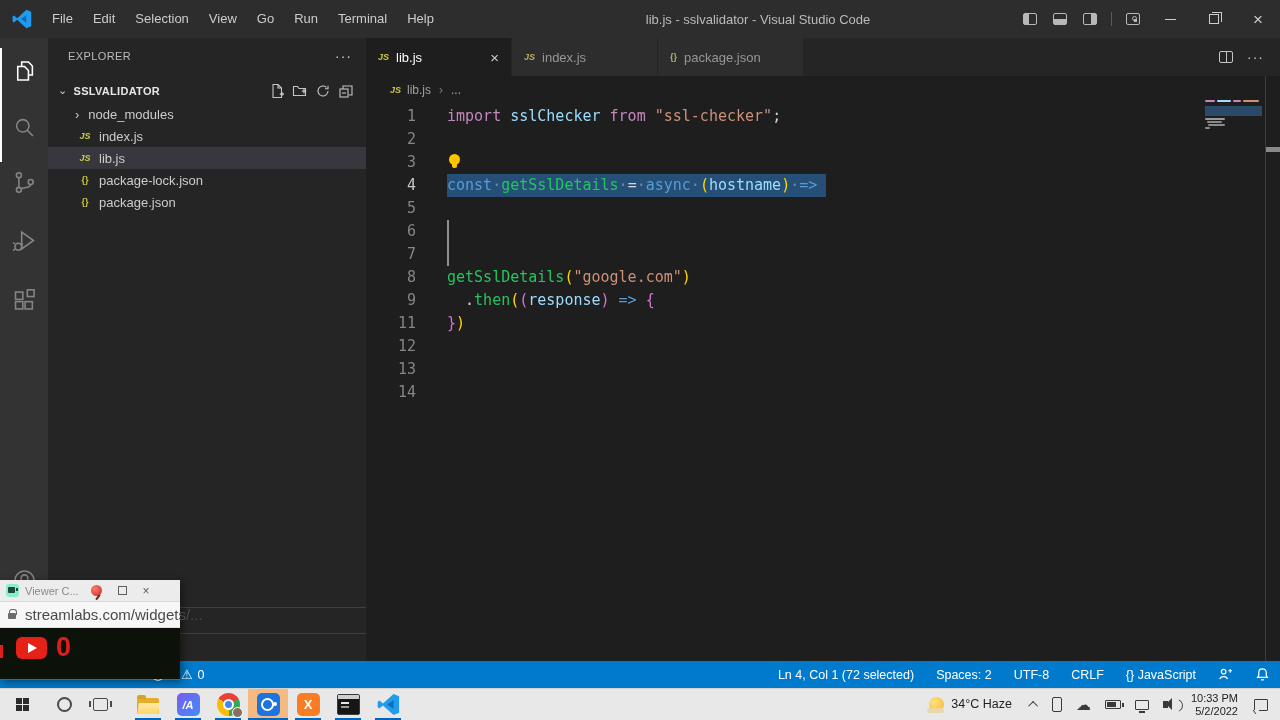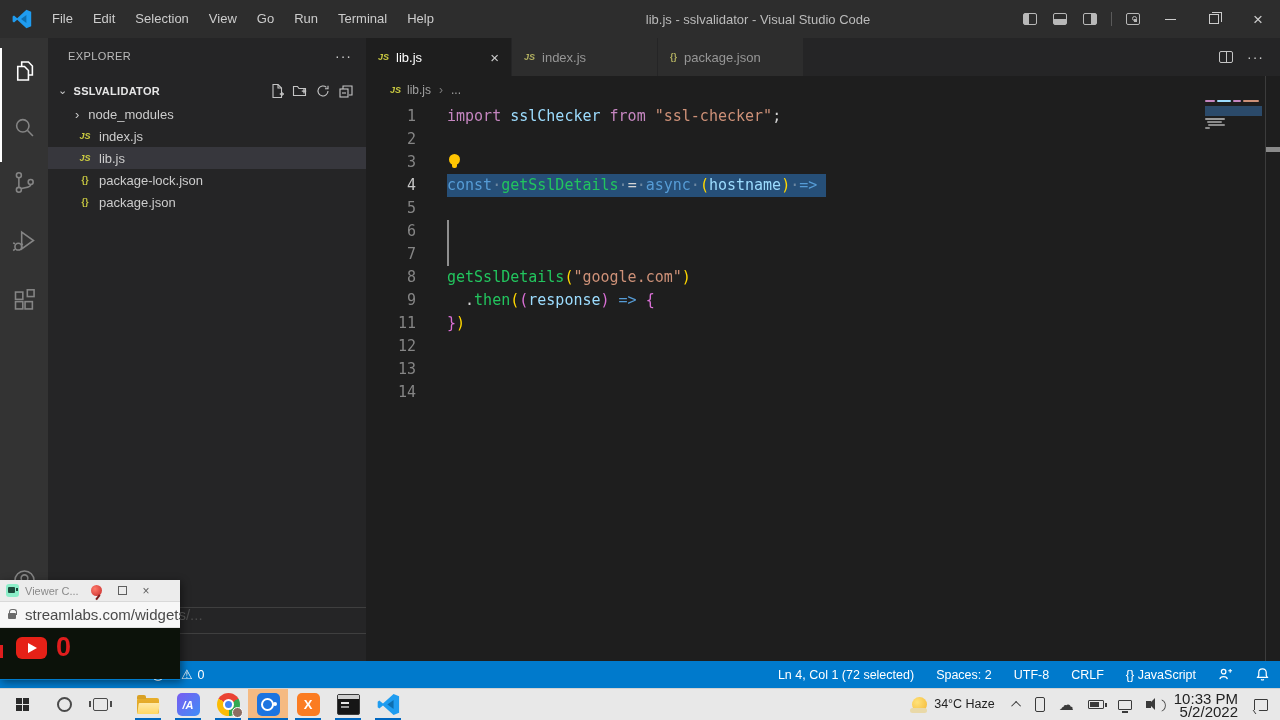--- a/index.html
+++ b/index.html
@@ -167,21 +167,21 @@
   .phone-ic{width:10px;height:15px;border:1.6px solid #3a3a3a;border-radius:2px}
   .cloud-ic{font-size:15px;color:#3a3a3a;line-height:15px}
   .batt{width:16px;height:9px;border:1.4px solid #3a3a3a;border-radius:1px;position:relative}
   .batt::before{content:"";position:absolute;right:-4px;top:2px;width:2px;height:4px;background:#3a3a3a}
   .batt::after{content:"";position:absolute;left:1px;top:1px;bottom:1px;width:9px;background:#3a3a3a}
   .net-ic{width:14px;height:10px;border:1.5px solid #3a3a3a;border-radius:1px;position:relative}
   .net-ic::after{content:"";position:absolute;left:3px;bottom:-4px;width:6px;height:2px;background:#3a3a3a}
   .vol-ic{width:5px;height:7px;background:#3a3a3a;position:relative}
   .vol-ic::before{content:"";position:absolute;left:3px;top:-3px;border-right:6px solid #3a3a3a;border-top:6px solid transparent;border-bottom:6px solid transparent}
   .vol-ic::after{content:"";position:absolute;left:11px;top:-2px;width:8px;height:11px;border:1.6px solid #3a3a3a;border-left:none;border-radius:0 8px 8px 0;clip-path:inset(0 0 0 55%)}
-  #tray-clock{text-align:right;font-size:15px;color:#222;line-height:13px;margin:0 10px 0 16px}
+  #tray-clock{text-align:right;font-size:11px;color:#222;line-height:13px;margin:0 10px 0 16px}
   .action-ic{width:14px;height:12px;border:1.5px solid #3a3a3a;border-radius:1px;position:relative;margin:0 12px 0 6px}
   .action-ic::after{content:"";position:absolute;left:-1px;bottom:-4px;width:5px;height:4px;background:#e8e8e8;border-left:1.5px solid #3a3a3a;transform:skewX(35deg)}
 
   #edge-artifact{position:absolute;left:0;top:85px;width:2px;height:77px;background:#ffffff;z-index:6}
 </style>
 </head>
 <body>
 
 <div id="screen">
 

